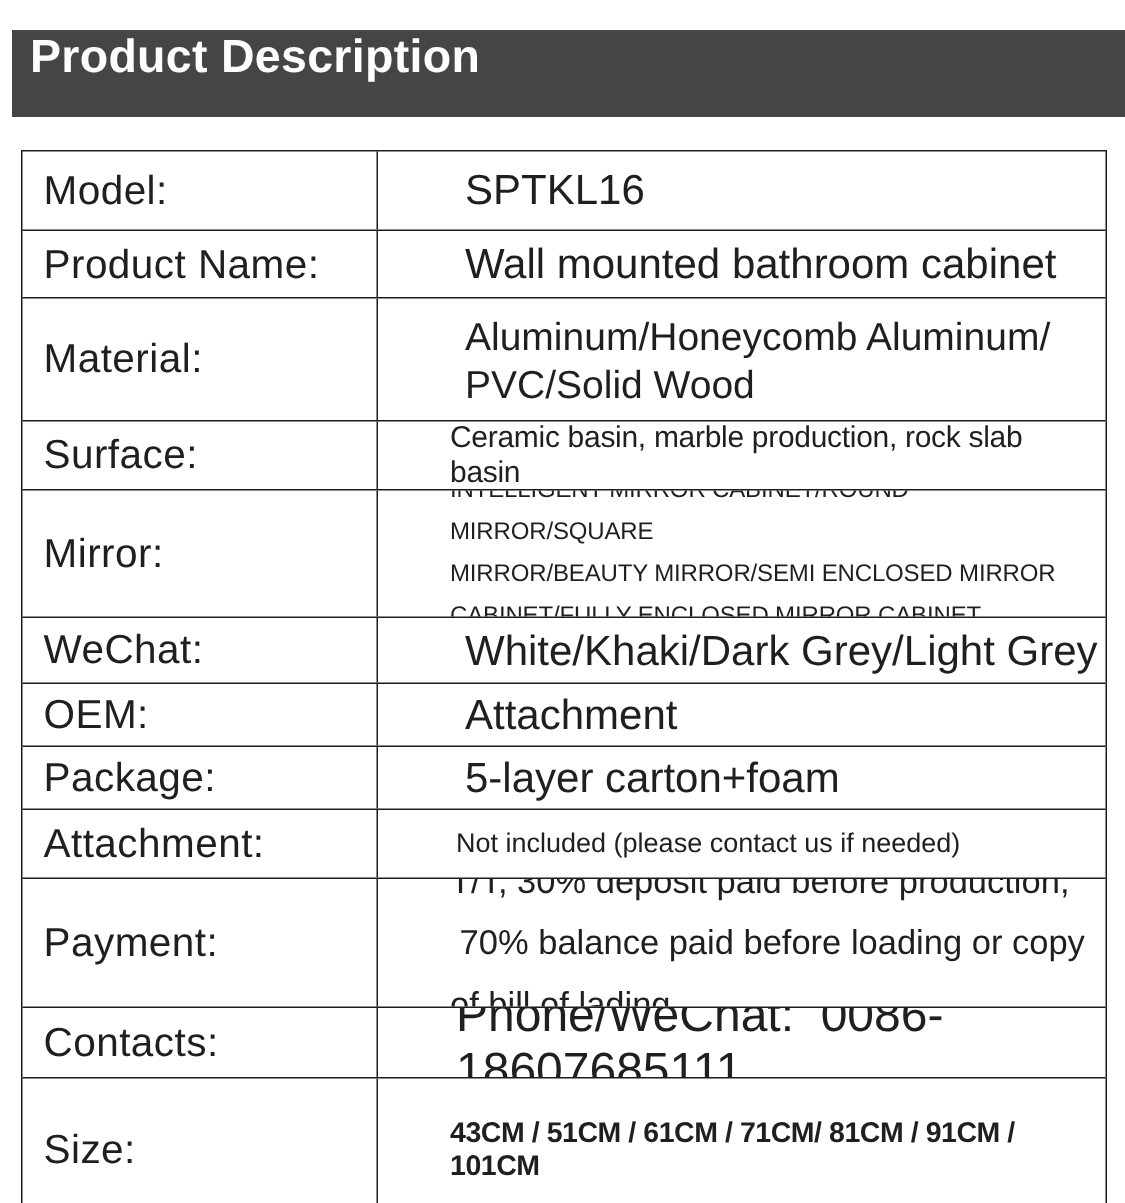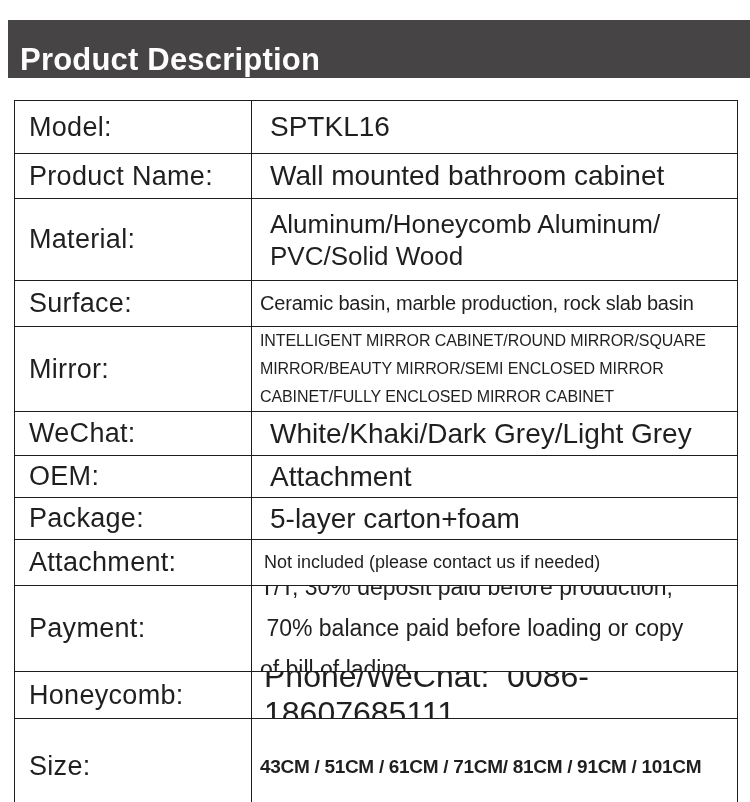--- a/index.html
+++ b/index.html
@@ -10,21 +10,21 @@
     font-family: "Liberation Sans", sans-serif;
     color: #1f1f1f;
     position: relative;
   }
   .header-bar {
     position: absolute;
     left: 8px; top: 20px;
     width: 742px; height: 58px;
     background: #464444;
     display: flex;
-    align-items: flex-end;
+    align-items: flex-start;
   }
   .header-bar .title {
     color: #fdfdfd;
     font-size: 31px;
     font-weight: bold;
     padding-left: 12px;
     letter-spacing: 0.2px;
     white-space: nowrap;
   }
   .spec-table {
@@ -50,20 +50,21 @@
     border-right: 1.5px solid #1d1d1d;
     padding-left: 14px;
     font-size: 27px;
     letter-spacing: 0.3px;
   }
   .cell.value {
     padding-left: 18px;
     padding-right: 4px;
     font-size: 28px;
     white-space: pre-line;
+    margin-left: 40px;
   }
   .value.v-material { font-size: 26px; line-height: 32px; }
   .value.v-surface  { font-size: 20px; letter-spacing: -0.2px; padding-left: 8px; }
   .value.v-mirror   { font-size: 16px; line-height: 28px; padding-left: 8px; letter-spacing: -0.1px; }
   .value.v-attach   { font-size: 18px; padding-left: 12px; }
   .value.v-payment  { font-size: 23px; line-height: 41px; padding-left: 8px; }
   .value.v-contact  { font-size: 32px; padding-left: 12px; }
   .value.v-size     { font-size: 19px; font-weight: 600; padding-left: 8px; letter-spacing: -0.3px; }
 </style>
 </head>
@@ -124,21 +125,21 @@
   </div>
 
   <div class="row">
     <div class="cell label">Payment:</div>
     <div class="cell value v-payment">T/T, 30% deposit paid before production,
 &nbsp;70% balance paid before loading or copy
 of bill of lading</div>
   </div>
 
   <div class="row">
-    <div class="cell label">Honeycomb:</div>
+    <div class="cell label">Contacts:</div>
     <div class="cell value v-contact">Phone/WeChat:&nbsp; 0086-18607685111</div>
   </div>
 
   <div class="row">
     <div class="cell label">Size:</div>
     <div class="cell value v-size">43CM / 51CM / 61CM / 71CM/ 81CM / 91CM / 101CM</div>
   </div>
 
 </div>
 

